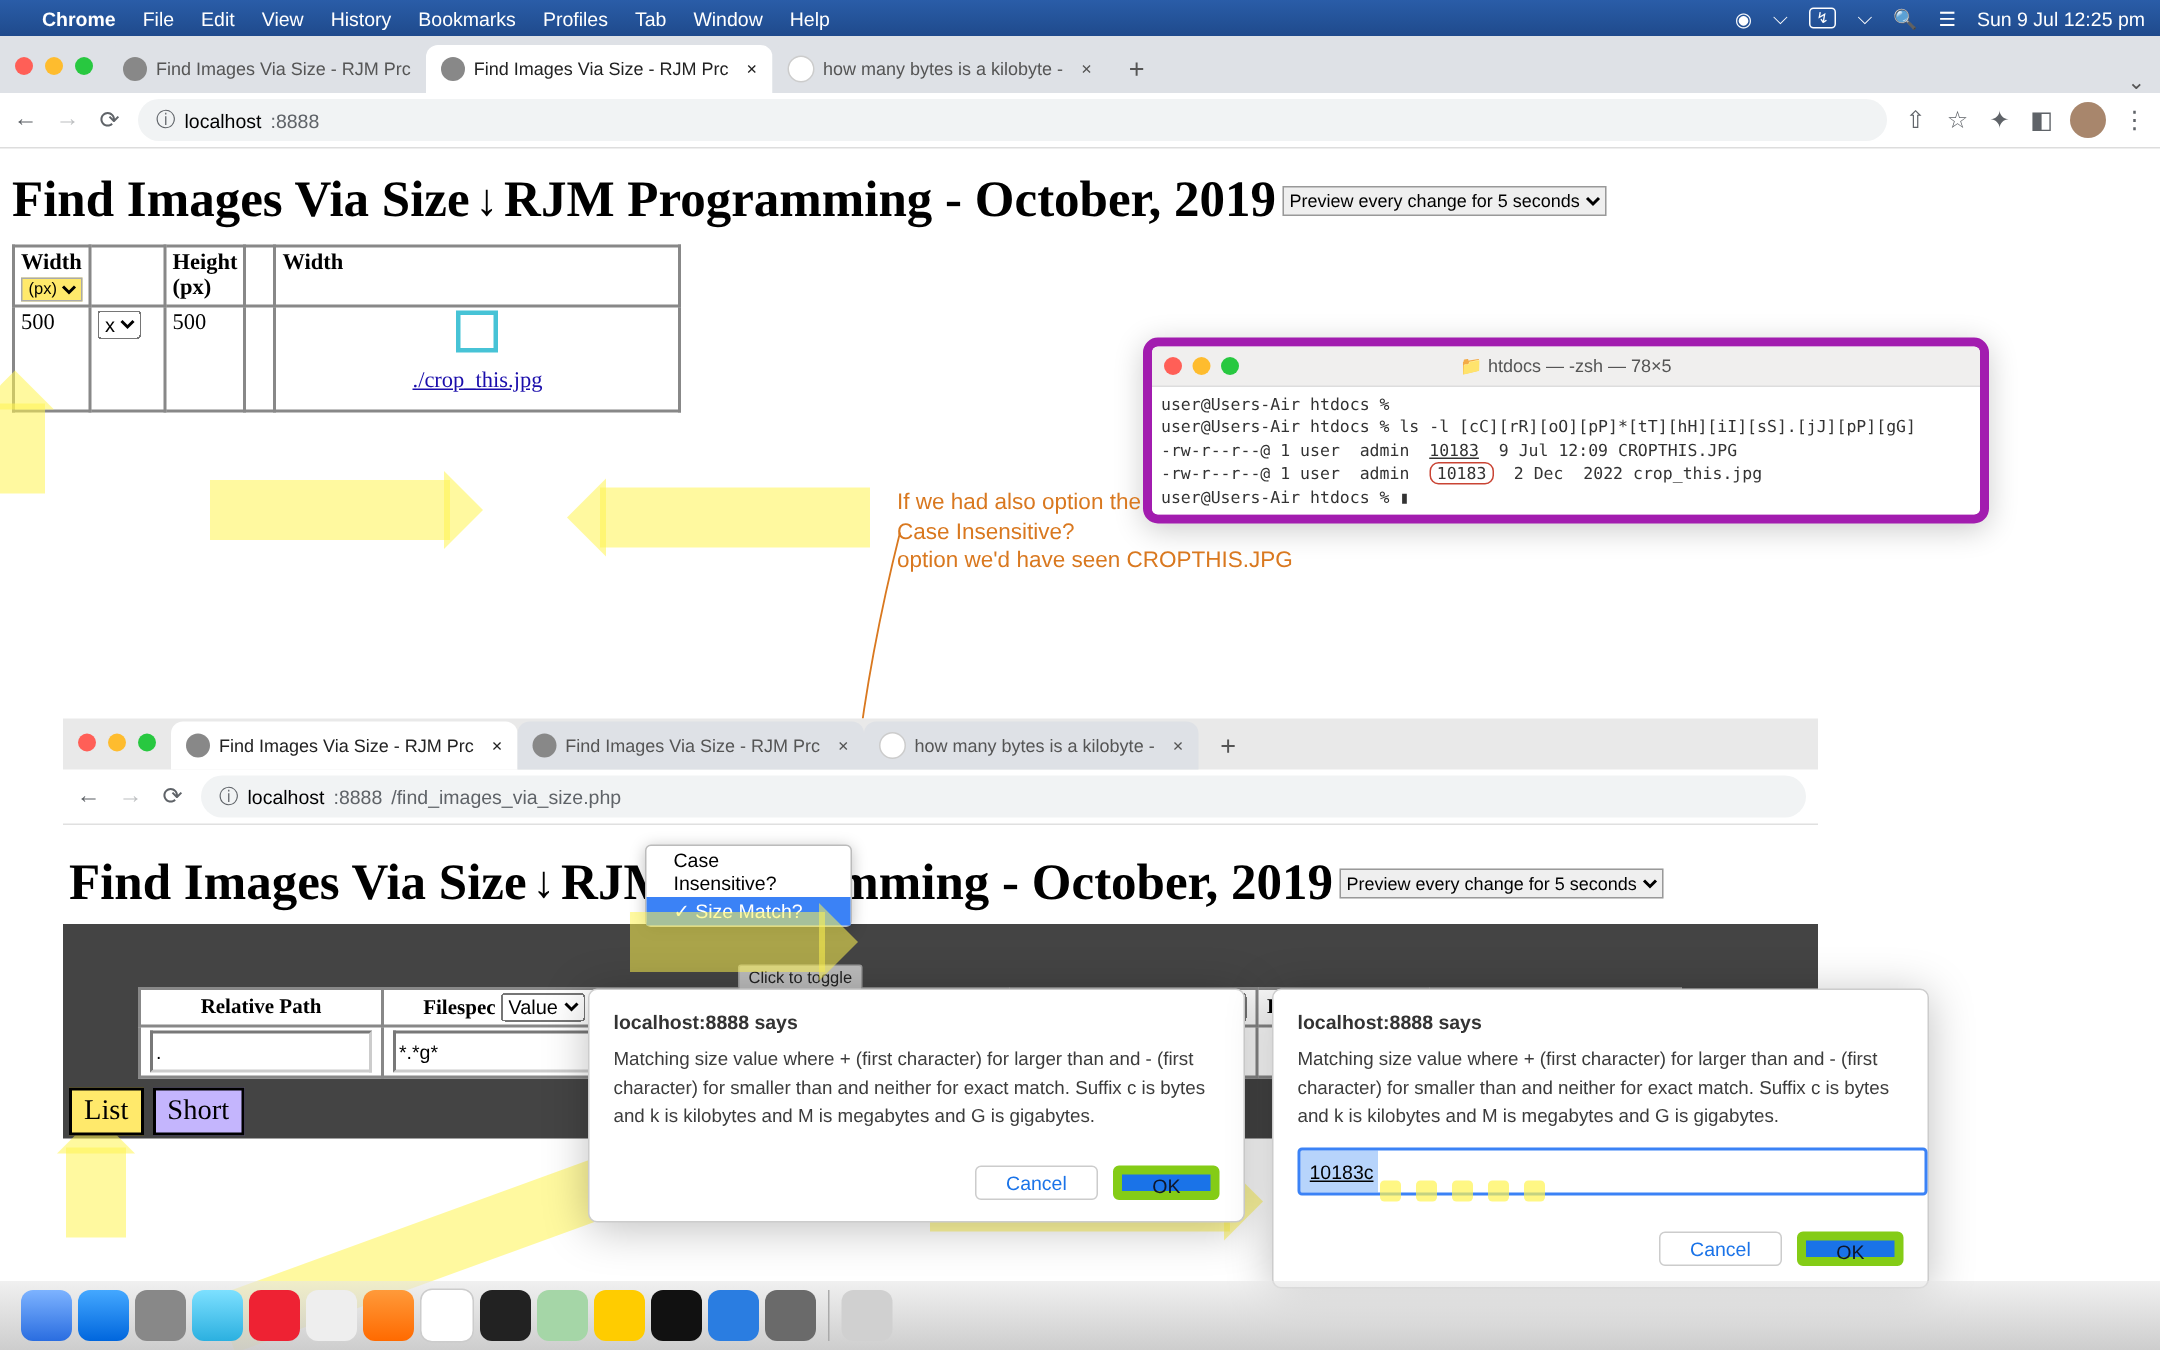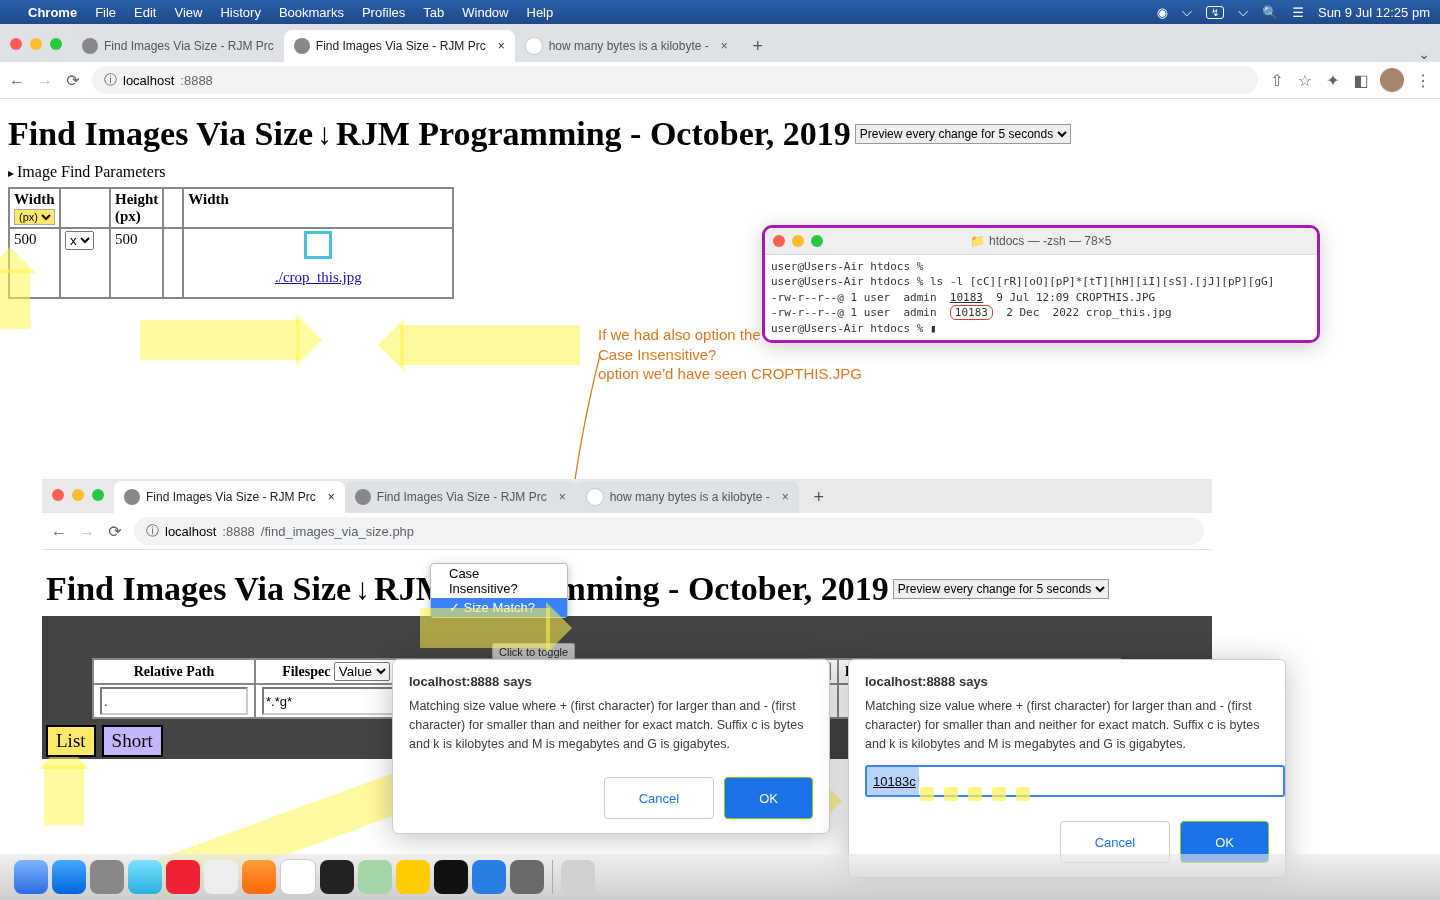--- a/index.html
+++ b/index.html
@@ -27,21 +27,21 @@
 .previewsel{font-size:12px;border:1px solid #999;height:20px;background:#efefef}
 .disclosure{margin:4px 0 6px 8px;font-family:"Times New Roman",serif;font-size:16px}
 .disclosure::before{content:"▸ ";font-size:12px}
 table.grid{border-collapse:collapse;margin:4px 0 0 8px}
 table.grid td,table.grid th{border:2px solid #888;padding:2px 4px;font-family:"Times New Roman",serif;font-size:15px;vertical-align:top}
 table.grid th{text-align:left;font-weight:bold}
 select.unitsel{font-size:11px;background:#ffe96b;border:1px solid #aaa}
 input.val{width:60px;height:22px;border:2px inset #ccc;font-size:13px}
 .swatch{width:22px;height:22px;border:3px solid #47c3d6;display:inline-block}
 a.imglink{color:#1a0dab;font-family:"Times New Roman",serif;font-size:15px;text-decoration:underline;display:block;text-align:center;margin-top:6px}
-.term{position:absolute;border:3px solid #a21caf;border-radius:10px;background:#fff;box-shadow:0 4px 20px rgba(0,0,0,.2);overflow:hidden}
+.term{position:absolute;border:6px solid #a21caf;border-radius:10px;background:#fff;box-shadow:0 4px 20px rgba(0,0,0,.2);overflow:hidden}
 .term .titlebar{height:26px;background:#f0efee;display:flex;align-items:center;padding:0 8px;font-size:12px;border-bottom:1px solid #ddd}
 .term .titlebar .ttraffic{display:flex;gap:7px;margin-right:auto}
 .term .titlebar .ttitle{position:absolute;left:0;right:0;text-align:center;color:#555}
 .term .body{font-family:Menlo,monospace;font-size:11px;padding:4px 6px;line-height:1.4;white-space:pre;color:#333;background:#fff;position:relative}
 .term .sizehi{border:1.5px solid #c94434;border-radius:6px;padding:0 4px}
 .anno{position:absolute;color:#d9781f;font-size:15px;line-height:1.3;font-family:Arial}
 .innerwin{position:absolute;left:42px;top:364px;right:228px;background:#fff}
 .innerwin .chrome-tabs{background:#e9e9e9;height:34px}
 .innerwin .addrbar{border-bottom:1px solid #e0e0e0}
 .innerwin h1.main{font-size:34px;margin:20px 0 8px 4px}
@@ -53,22 +53,22 @@
 .dropdown .opt{padding:2px 18px}
 .dropdown .opt.sel{background:#3b82f6;color:#fff}
 .dropdown .opt.sel::before{content:"✓ ";}
 .redx{color:#d11;font-size:22px;font-weight:bold}
 .tooltip{position:absolute;background:#bbb;color:#222;font-size:11px;padding:2px 6px;border:1px solid #999;border-radius:2px}
 .jsdialog{position:absolute;background:#fff;border:1px solid #ccc;box-shadow:0 4px 30px rgba(0,0,0,.25);border-radius:6px;padding:14px 16px;font-size:13px;color:#333;width:404px}
 .jsdialog .dtitle{font-weight:600;margin-bottom:8px}
 .jsdialog .dmsg{font-size:12.5px;line-height:1.5;color:#3c3c3c;margin-bottom:12px}
 .jsdialog input{width:100%;height:28px;border:2px solid #3b82f6;border-radius:3px;padding:0 6px;font-size:13px}
 .jsdialog .btns{display:flex;justify-content:flex-end;gap:10px;margin-top:24px}
-.jsdialog button{height:42px;padding:0 34px;border-radius:4px;font-size:13px;cursor:pointer}
-.jsdialog button.ok{background:#1a73e8;color:#fef9c3;border:1px solid #84cc16}
+.jsdialog button{height:23px;padding:0 20px;border-radius:4px;font-size:13px;cursor:pointer}
+.jsdialog button.ok{background:#1a73e8;color:#0f172a;border:6px solid #84cc16}
 .jsdialog button.cancel{background:#fff;border:1px solid #ccc;color:#1a73e8}
 .lsbtns{position:absolute;left:46px;top:706px;display:flex;gap:6px}
 .lsbtns .b{border:2px solid #000;padding:3px 8px;font-family:"Times New Roman",serif;font-size:19px;cursor:pointer}
 .lsbtns .b.list{background:#ffe96b}
 .lsbtns .b.short{background:#c4b5fd}
 .dock{position:absolute;left:0;right:0;bottom:0;height:46px;background:linear-gradient(rgba(230,230,230,.6),rgba(200,200,200,.9));display:flex;align-items:center;padding:0 14px;gap:4px}
 .dock .di{width:34px;height:34px;border-radius:8px;background:linear-gradient(#7db3ff,#2a6de0)}
 .hlarrow{position:absolute;background:rgba(255,244,80,.55);height:40px;transform-origin:left center}
 .hlarrow::after{content:"";position:absolute;right:-22px;top:-6px;border-left:26px solid rgba(255,244,80,.55);border-top:26px solid transparent;border-bottom:26px solid transparent}
 svg.anline{position:absolute;overflow:visible;pointer-events:none}
@@ -147,21 +147,20 @@
   <div class="hlarrow" style="left:10px;top:194px;width:60px;transform:rotate(-90deg)"></div>
   <div class="hlarrow" style="left:140px;top:205px;width:160px"></div>
   <div class="hlarrow" style="left:580px;top:210px;width:180px;transform:rotate(180deg)"></div>
 
   <h1 class="main">
     <span>Find Images Via Size</span>
     <span class="downarrow">↓</span>
     <span>RJM Programming - October, 2019</span>
     <select class="previewsel"><option>Preview every change for 5 seconds</option></select>
   </h1>
-  <div class="disclosure">Image Find Parameters</div>
 
   <table class="grid">
     <tbody>
         <tr>
       <th>
         <span>Width</span><br>
         <select class="unitsel"><option>(px)</option></select>
       </th>
       <th style="width:40px"></th>
       <th>

